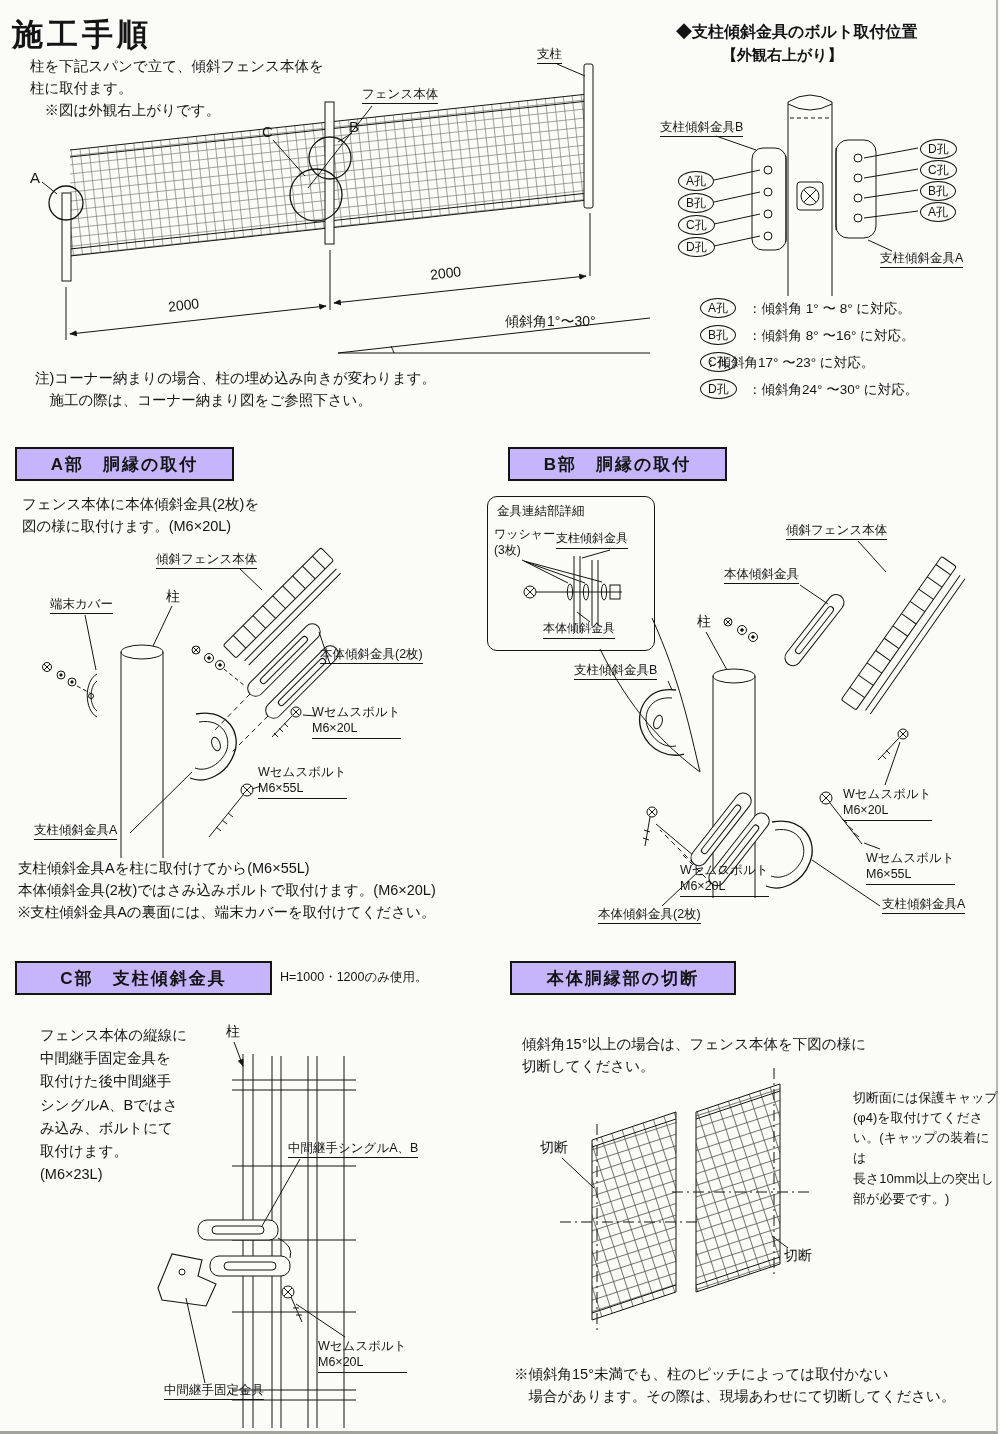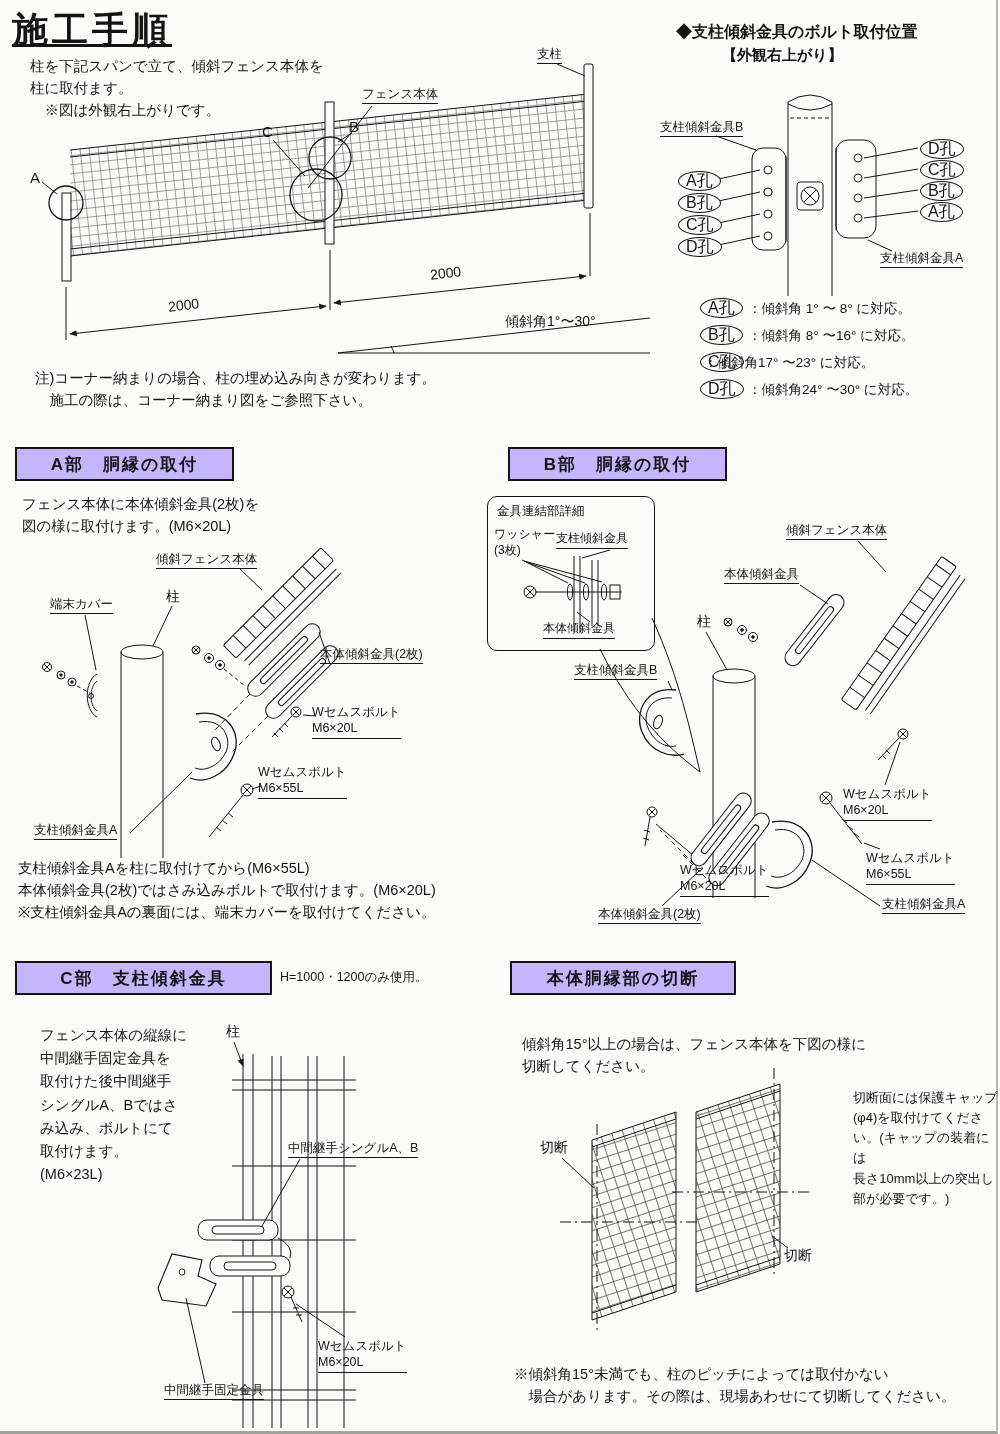--- a/index.html
+++ b/index.html
@@ -3,27 +3,27 @@
 <meta charset="utf-8">
 <style>
   html,body{margin:0;padding:0;}
   body{width:1000px;height:1434px;position:relative;background:#fbfbf8;
        font-family:"Liberation Sans",sans-serif;color:#141414;overflow:hidden;}
   .canvas{position:absolute;left:0;top:0;z-index:2;}
   .lbl{position:absolute;font-size:12.5px;line-height:1.3;white-space:pre-line;z-index:3;}
   .u{border-bottom:1.4px solid #141414;padding-bottom:1px;text-align:center;}
   .c{text-align:left;}
   .para{position:absolute;font-size:14.5px;line-height:1.5;white-space:pre-line;z-index:3;}
-  .pill{position:absolute;font-size:16px;line-height:16px;border:1.4px solid #141414;
+  .pill{position:absolute;font-size:12px;line-height:16px;border:1.4px solid #141414;
         border-radius:50%;padding:1px 7px;background:#fbfbf8;z-index:3;white-space:nowrap;}
   .box{position:absolute;border:2px solid #141414;display:flex;align-items:center;
        justify-content:center;font-size:17px;font-weight:bold;letter-spacing:2px;
        z-index:3;background:#c4b5fd;white-space:nowrap;}
-  #page-title{position:absolute;left:12px;top:6px;font-size:36px;font-weight:bold;
-              letter-spacing:4px;z-index:3;text-decoration:underline;}
+  #page-title{position:absolute;left:12px;top:14px;font-size:31px;font-weight:bold;
+              letter-spacing:4px;z-index:3;}
   .h-title{position:absolute;font-weight:bold;z-index:3;white-space:nowrap;}
   .callout-box{position:absolute;border:1.4px solid #141414;border-radius:10px;z-index:2;}
   .edge{position:absolute;left:0;top:0;width:996px;height:1431px;
         border-right:2px solid #b9b9b1;border-bottom:3px solid #a3a39b;
         pointer-events:none;z-index:1;}
 </style>
 </head>
 <body>
 
 <div class="edge"></div>

